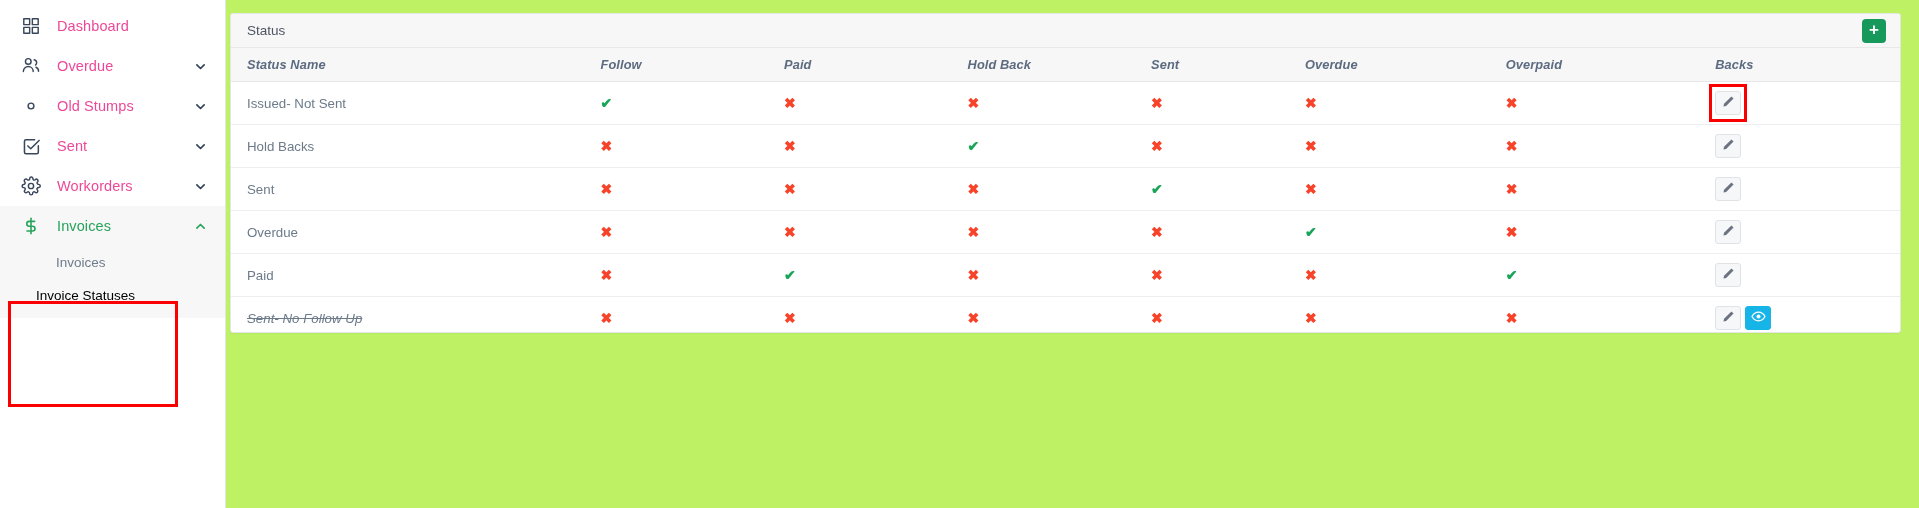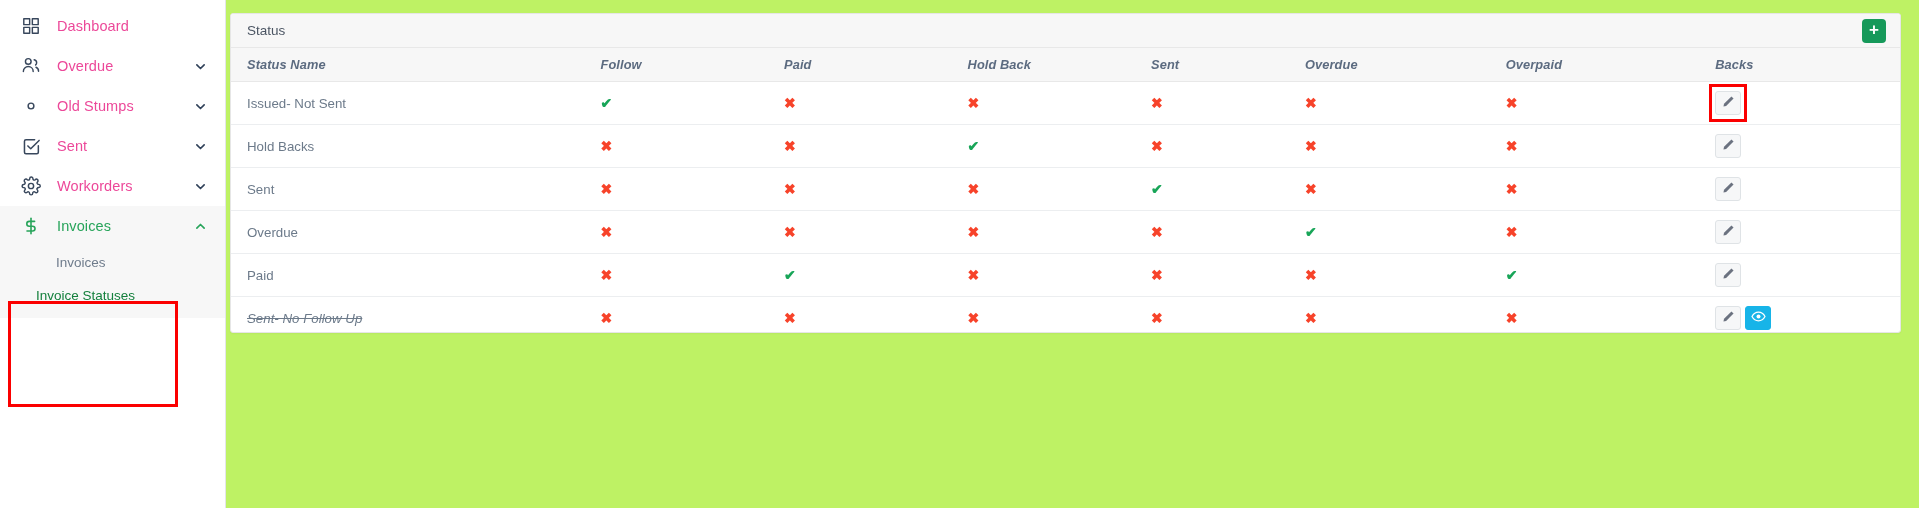--- a/index.html
+++ b/index.html
@@ -62,21 +62,21 @@
   .subnav { background: #f7f7f7; padding-bottom: 6px; }
   .subnav-item {
     height: 33px;
     display: flex;
     align-items: center;
     padding-left: 56px;
     font-size: 13.5px;
     color: #6f7c8c;
     cursor: pointer;
   }
-  .subnav-item.current { color: #15803d; padding-left: 36px; }
+  .subnav-item.current { color: #000000; padding-left: 36px; }
 
   
   .hl-sidebar {
     position: absolute;
     left: 8px;
     top: 301px;
     width: 170px;
     height: 106px;
     border: 3px solid #fb0000;
     pointer-events: none;

